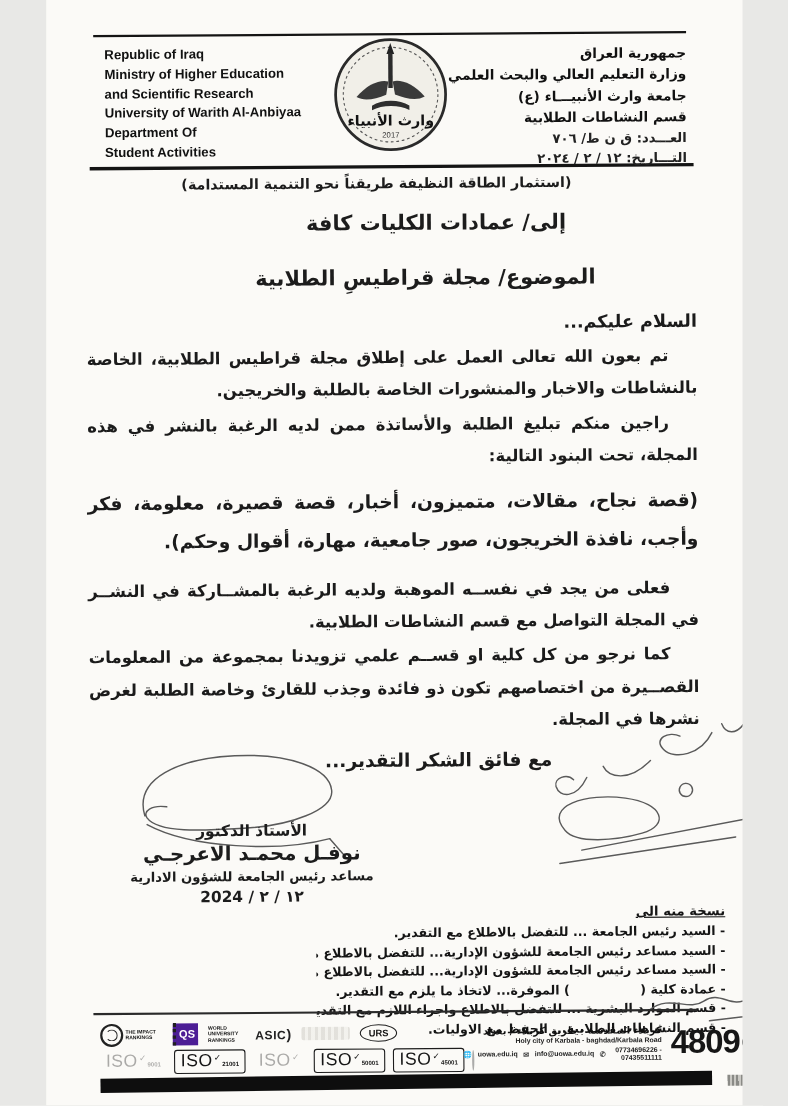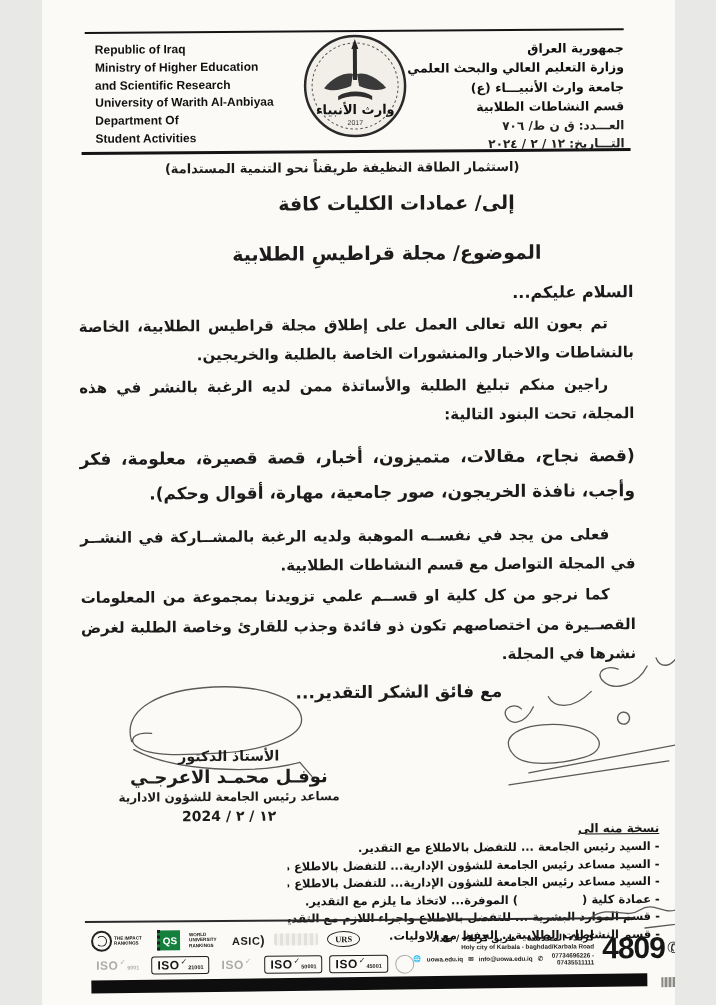--- a/index.html
+++ b/index.html
@@ -49,28 +49,28 @@
   
   #rule-foot-top{top:919px;left:40px;right:44px;height:2px;background:#2a2a2a;}
   .footer{position:absolute;top:927px;left:46px;right:40px;height:50px;display:flex;justify-content:space-between;align-items:flex-start;}
   .foot-left{width:330px;}
   .rank-row{display:flex;align-items:center;gap:9px;height:24px;}
   .iso-row{display:flex;align-items:center;gap:7px;margin-top:3px;height:20px;}
   .logo-impact{display:flex;align-items:center;gap:2px;}
   .logo-impact .ring{width:17px;height:17px;border:2px solid #222;border-radius:50%;position:relative;}
   .logo-impact .ring::after{content:"";position:absolute;inset:3px;border:1.5px solid #222;border-radius:50%;border-left-color:transparent;}
   .tinytext{font-size:4.6px;font-weight:800;line-height:1.15;color:#111;font-family:"Liberation Sans",sans-serif;width:34px;}
-  .logo-qs{width:20px;height:20px;background:#15803d;color:#fff;font-weight:800;font-size:10px;
+  .logo-qs{width:20px;height:20px;background:#4c1d95;color:#fff;font-weight:800;font-size:10px;
     display:flex;align-items:center;justify-content:center;font-family:"Liberation Sans",sans-serif;border-left:3px dotted #1f1f1f;}
   .logo-asic{font-family:"Liberation Sans",sans-serif;font-weight:700;font-size:11px;color:#222;letter-spacing:.5px;}
   .logo-asic span.swoosh{font-size:13px;}
   .logo-faint{width:44px;height:12px;background:repeating-linear-gradient(90deg,#d8d6d0 0 3px,#efeee9 3px 6px);opacity:.7;border-radius:2px;}
-  .logo-urs{border:1.5px solid #222;border-radius:50%;padding:2px 7px;font-size:8.5px;font-weight:800;font-family:Liberation Serif, serif;color:#111;}
+  .logo-urs{border:1.5px solid #222;border-radius:50%;padding:2px 7px;font-size:8.5px;font-weight:800;font-family:Liberation Sans, sans-serif;color:#111;}
   .iso-badge{display:flex;align-items:baseline;font-family:"Liberation Sans",sans-serif;color:#161616;padding:1px 5px;}
-  .iso-badge .iso{font-size:12px;font-weight:700;letter-spacing:.5px;}
+  .iso-badge .iso{font-size:16px;font-weight:400;letter-spacing:.5px;}
   .iso-badge .sub{font-size:5.5px;font-weight:700;margin-left:1px;}
   .iso-badge .chk{font-size:8px;margin-left:1px;transform:translateY(-5px);}
   .iso-boxed{border:1.6px solid #1d1d1d;border-radius:3px;}
   .iso-faint{opacity:.35;}
   .foot-circle{width:17px;height:17px;border:1.5px solid #777;border-radius:50%;opacity:.6;}
   .foot-right{display:flex;align-items:center;gap:8px;direction:ltr;}
   .contact-col{text-align:right;direction:rtl;}
   .addr-ar{font-size:9px;font-weight:800;color:#111;}
   .addr-en{font-size:6.3px;font-weight:700;color:#222;font-family:"Liberation Sans",sans-serif;direction:ltr;}
   .contact-line{font-size:6.3px;font-weight:700;color:#222;font-family:"Liberation Sans",sans-serif;direction:ltr;margin-top:2px;display:flex;gap:5px;justify-content:flex-end;align-items:center;}

